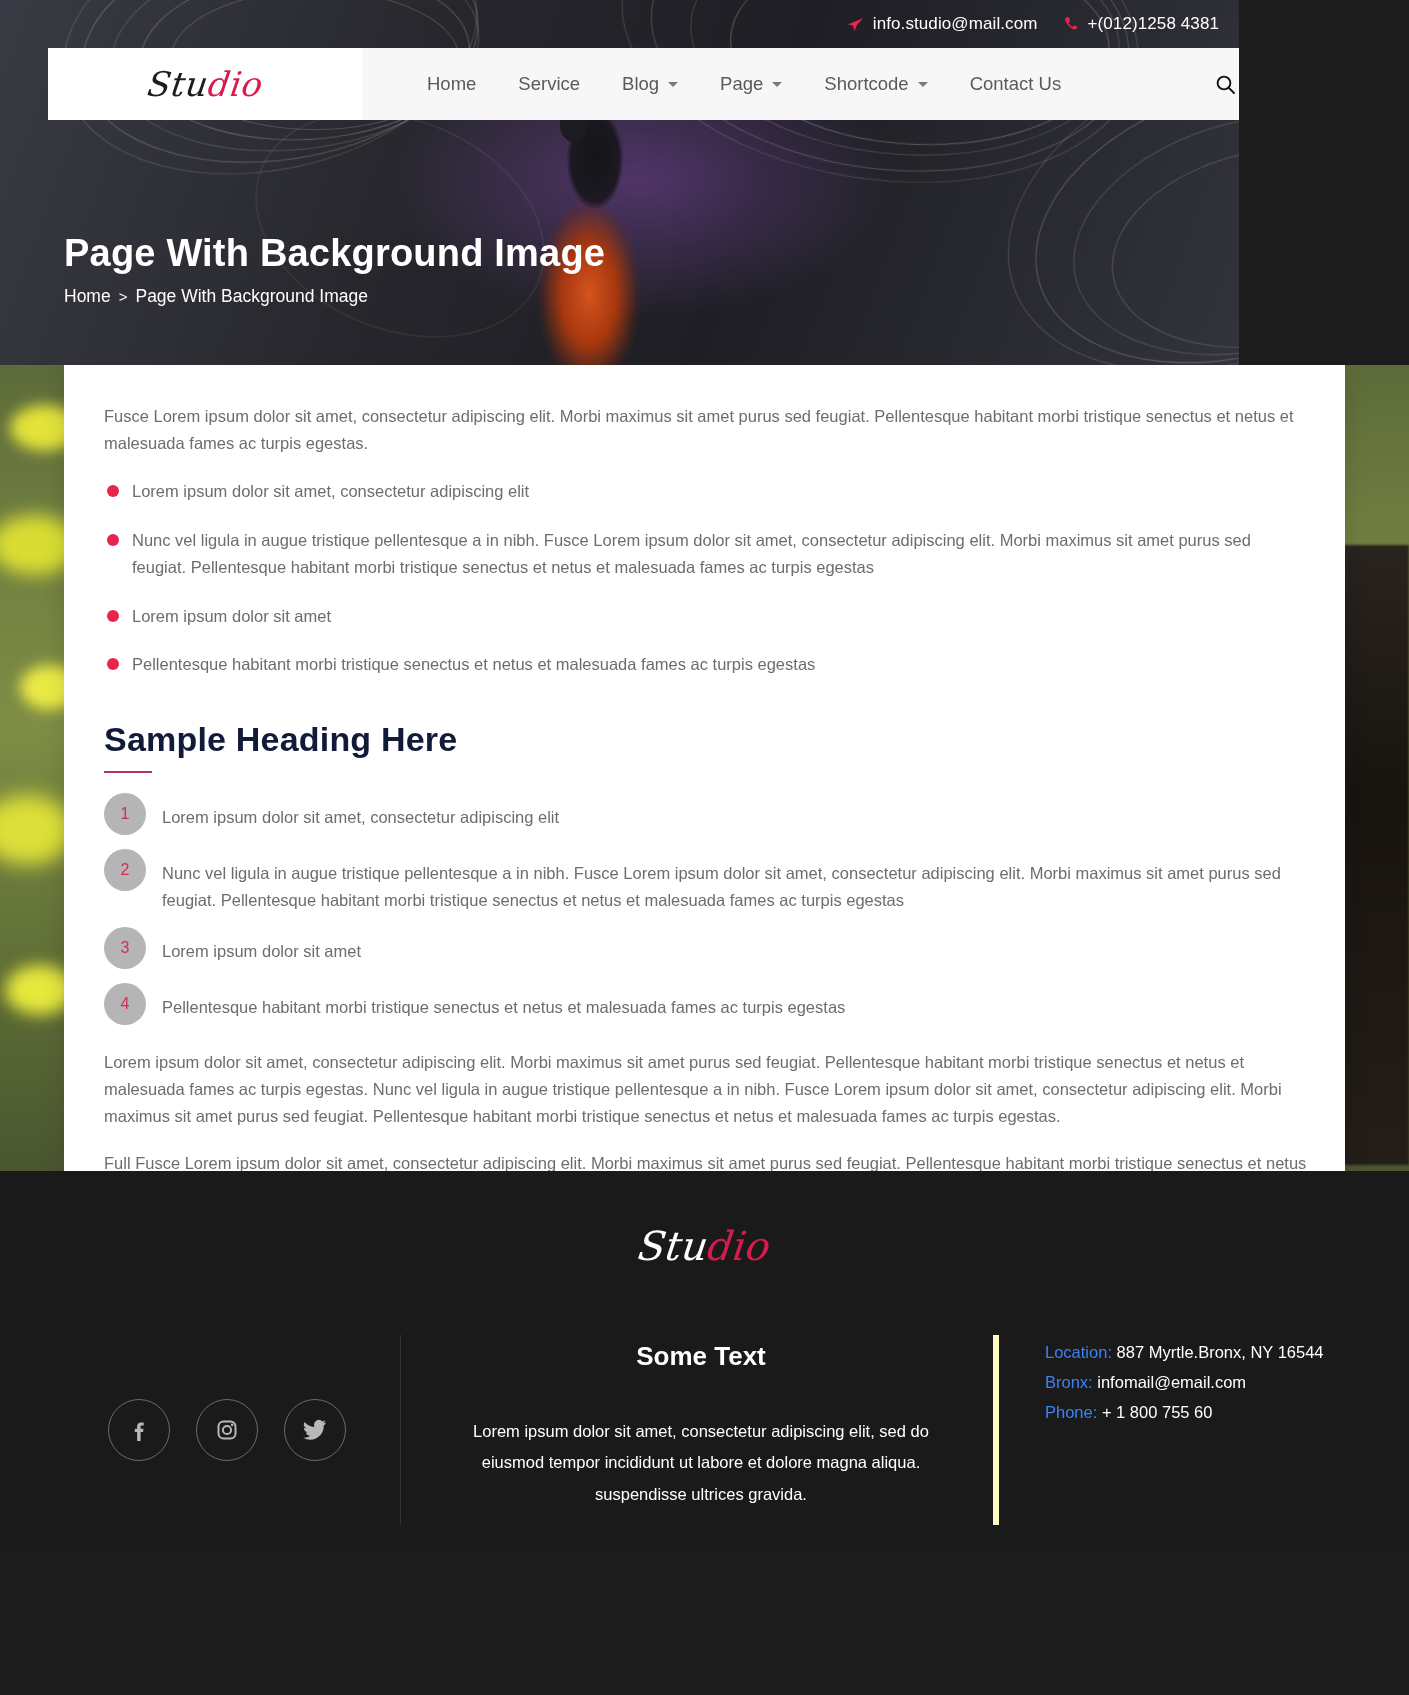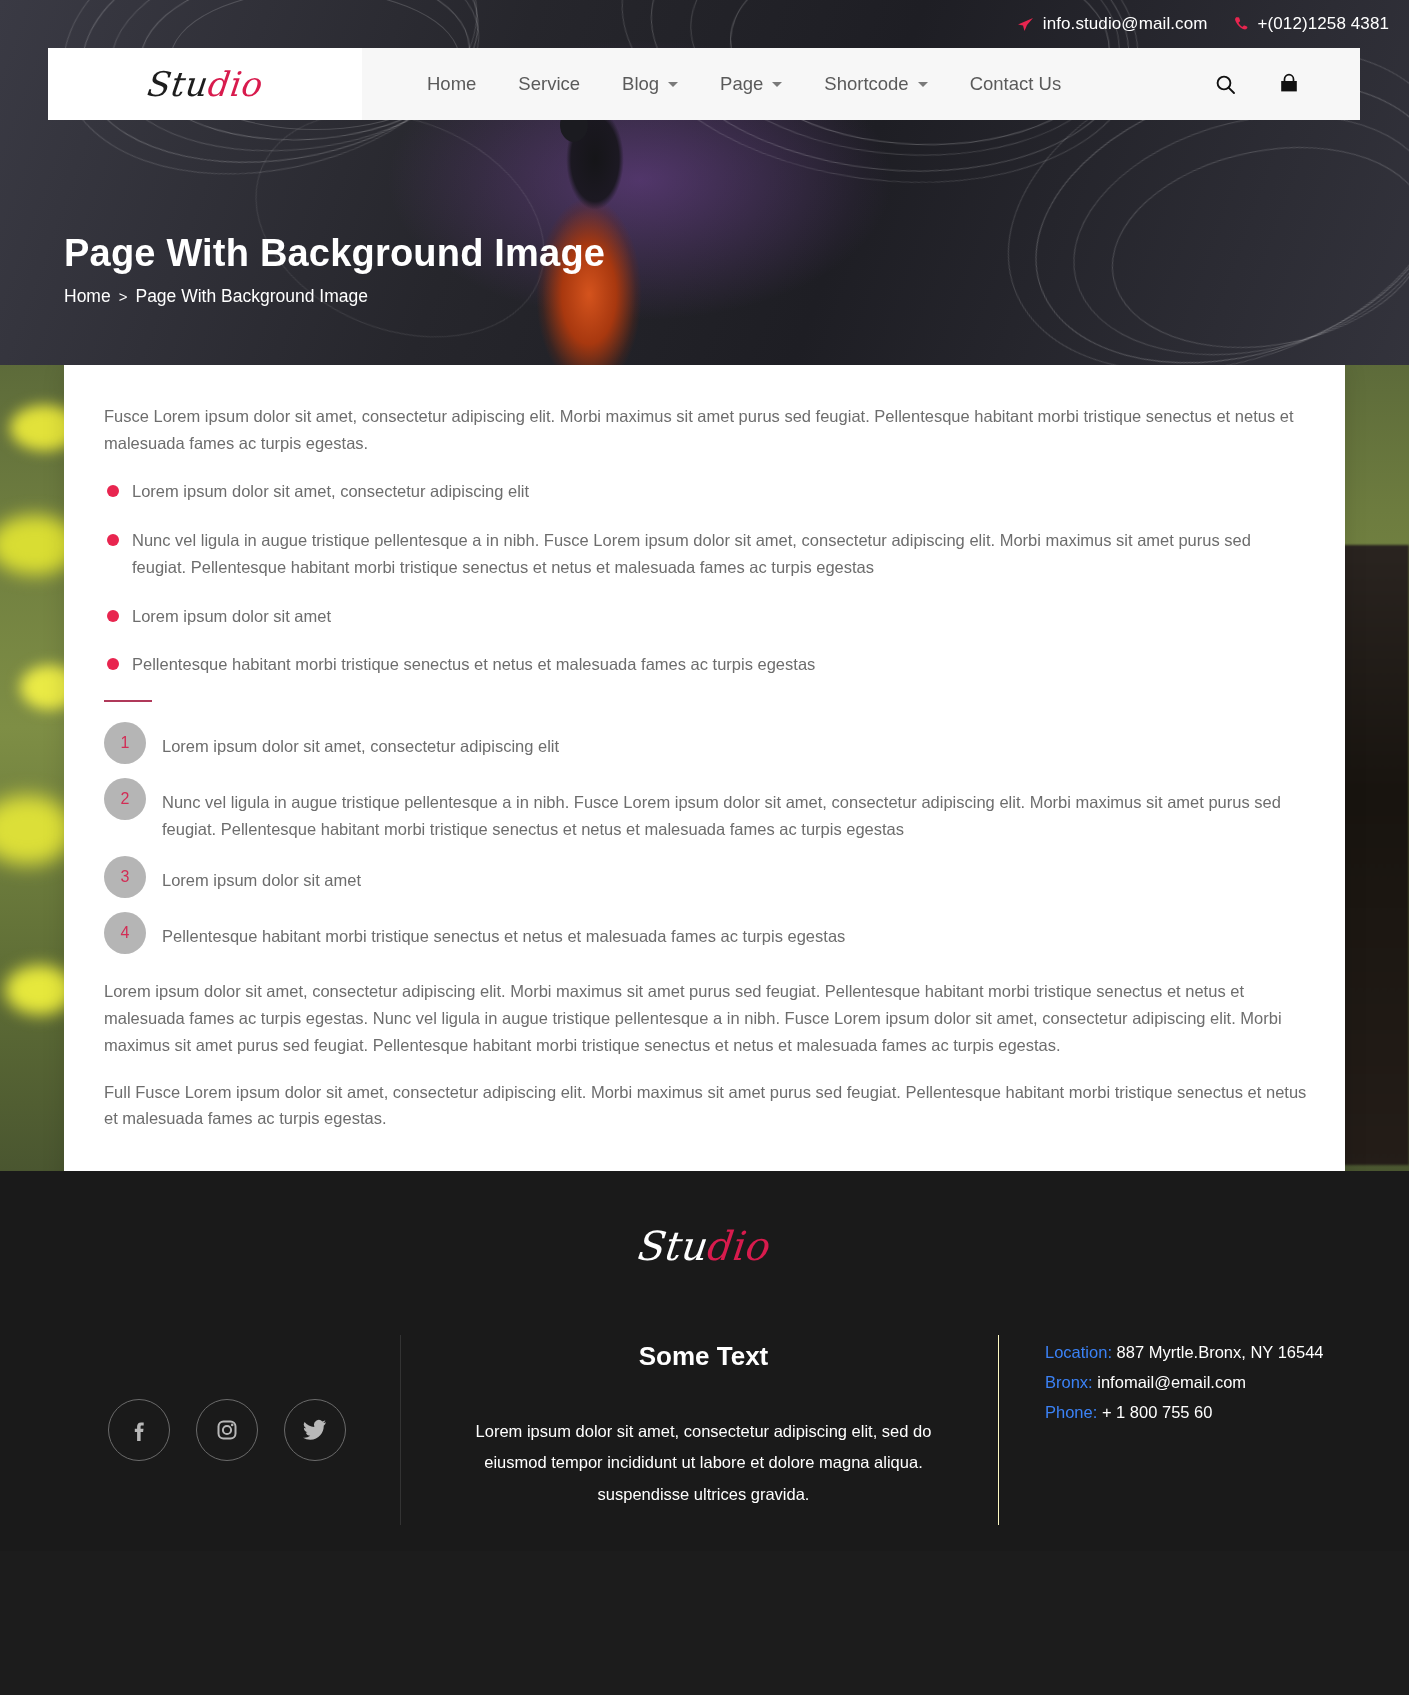--- a/index.html
+++ b/index.html
@@ -7,21 +7,21 @@
     width: 1409px;
     height: 1695px;
     overflow: hidden;
     font-family: "Liberation Sans", sans-serif;
     background: #1c1c1c;
   }
 
   
   .hero {
     position: relative;
-    width: 1409px;
+    width: 1239px;
     height: 365px;
     overflow: hidden;
     background: #4c1d95;
   }
   .hero-bg {
     position: absolute;
     inset: 0;
     background:
       radial-gradient(ellipse 360px 200px at 640px 180px, rgba(120,70,160,0.55), rgba(0,0,0,0) 70%),
       linear-gradient(110deg, #3a3a44 0%, #26262c 35%, #1e1e24 60%, #33333c 100%);
@@ -278,21 +278,21 @@
     border-radius: 50%;
     border: 1px solid #6a6a6a;
     display: flex;
     align-items: center;
     justify-content: center;
     cursor: pointer;
   }
   .col-mid {
     flex: 1;
     border-left: 1px solid #333;
-    border-right: 1px solid #fef9c3;
+    border-right: 6px solid #fef9c3;
     padding: 6px 60px 0 68px;
     text-align: center;
   }
   .col-mid h3 {
     font-size: 26px;
     color: #ffffff;
     font-weight: bold;
     margin-bottom: 44px;
   }
   .col-mid p {
@@ -435,20 +435,21 @@
   <div class="card">
     <p class="lead">Fusce Lorem ipsum dolor sit amet, consectetur adipiscing elit. Morbi maximus sit amet purus sed feugiat. Pellentesque habitant morbi tristique senectus et netus et malesuada fames ac turpis egestas.</p>
 
     <ul class="dot-list">
       <li>Lorem ipsum dolor sit amet, consectetur adipiscing elit</li>
       <li>Nunc vel ligula in augue tristique pellentesque a in nibh. Fusce Lorem ipsum dolor sit amet, consectetur adipiscing elit. Morbi maximus sit amet purus sed feugiat. Pellentesque habitant morbi tristique senectus et netus et malesuada fames ac turpis egestas</li>
       <li>Lorem ipsum dolor sit amet</li>
       <li>Pellentesque habitant morbi tristique senectus et netus et malesuada fames ac turpis egestas</li>
     </ul>
 
+    <h2 class="section-heading">Sample Heading Here</h2>
     <div class="heading-rule"></div>
 
     <ol class="num-list">
       <li>
         <span class="num-badge">1</span>
         <span class="num-text">Lorem ipsum dolor sit amet, consectetur adipiscing elit</span>
       </li>
       <li>
         <span class="num-badge">2</span>
         <span class="num-text">Nunc vel ligula in augue tristique pellentesque a in nibh. Fusce Lorem ipsum dolor sit amet, consectetur adipiscing elit. Morbi maximus sit amet purus sed feugiat. Pellentesque habitant morbi tristique senectus et netus et malesuada fames ac turpis egestas</span>

